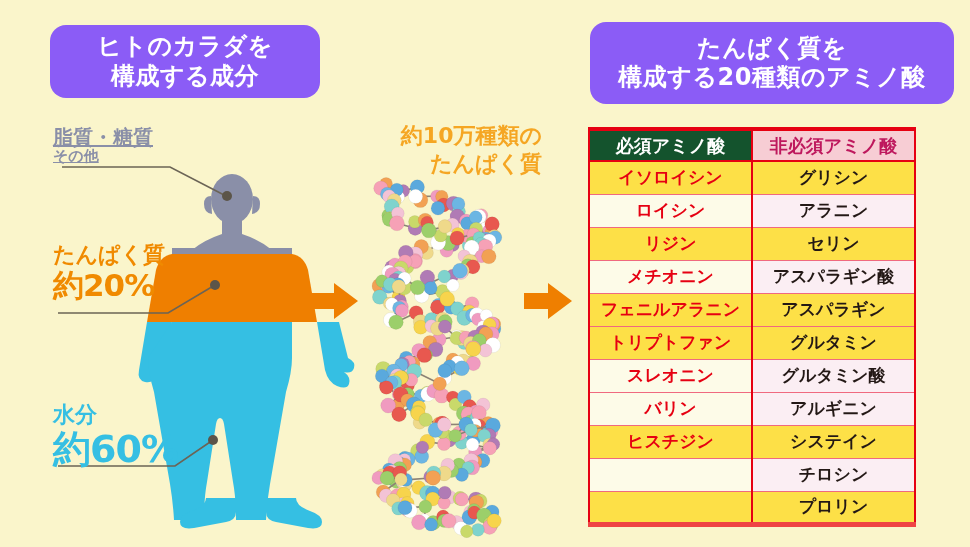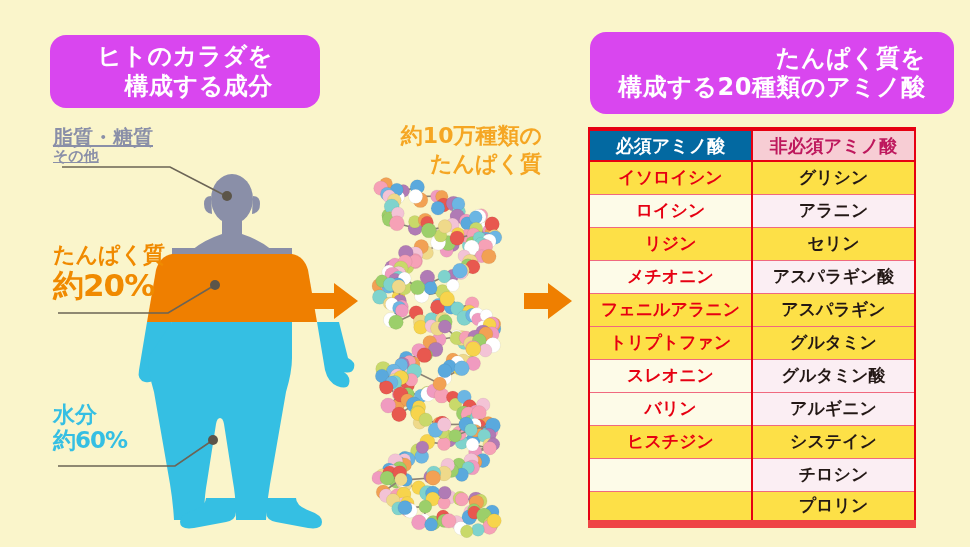--- a/index.html
+++ b/index.html
@@ -8,43 +8,42 @@
     background:#faf5cb;
     font-family:"DejaVu Sans","Liberation Sans",sans-serif;
     overflow:hidden;
     position:relative;
   }
   .stage{position:absolute;left:0;top:0;width:970px;height:547px;}
 
   
   .pill{
     position:absolute;
-    background:#d946ef;
+    background:#8b5cf6;
     border-radius:16px;
     color:#ffffff;
     font-weight:bold;
-    text-align:right;
+    text-align:center;
     line-height:1.22;
     letter-spacing:.5px;
     display:flex;align-items:center;justify-content:center;
     box-sizing:border-box;
-    margin-top:10px;
   }
   #pill-left{left:50px;top:25px;width:270px;height:73px;font-size:24px;}
   #pill-right{left:590px;top:22px;width:364px;height:82px;font-size:24px;}
   .pill span{display:block;white-space:nowrap;}
 
   
   .annot{position:absolute;font-weight:bold;line-height:1.12;white-space:nowrap;}
   #lab-fat{left:53px;top:126px;color:#8a8fa8;font-size:20px;text-decoration:underline;}
   #lab-fat .sub{font-size:15px;font-weight:bold;letter-spacing:0;}
   #lab-protein{left:53px;top:243px;color:#f08a00;font-size:22px;}
   #lab-protein .big{font-size:31px;letter-spacing:-1px;}
   #lab-water{left:53px;top:403px;color:#35bfe3;font-size:22px;}
-  #lab-water .big{font-size:23px;letter-spacing:-1px;}
+  #lab-water .big{font-size:38px;letter-spacing:-1px;}
 
   
   #lab-chain{
     position:absolute;left:352px;top:122px;width:190px;
     text-align:right;color:#f5a623;font-weight:bold;font-size:22px;
     line-height:1.25;white-space:nowrap;
   }
 
   
   svg.layer{position:absolute;left:0;top:0;width:970px;height:547px;overflow:visible;}
@@ -69,22 +68,22 @@
     box-sizing:border-box;
     white-space:nowrap;
     overflow:hidden;
   }
   #aa-table thead th{
     font-size:18px;
     height:32px;
     border-top:4px solid #e60012;
     border-bottom:2px solid #e60012;
   }
-  #aa-table tbody tr:last-child td{border-bottom:8px solid #ef4444;}
-  .th-ess{background:#0369a1;color:#ffffff;}
+  #aa-table tbody tr:last-child td{border-bottom:5px solid #ef4444;}
+  .th-ess{background:#14532d;color:#ffffff;}
   .th-non{background:#f7cdd4;color:#be185d;}
   .c-ess{color:#e60012;}
   .c-non{color:#231815;}
   .bg-w{background:#fde047;}
   .bg-cream{background:#fdfbe8;}
   .bg-pink{background:#fbeef3;}
 </style>
 </head>
 <body>
 

